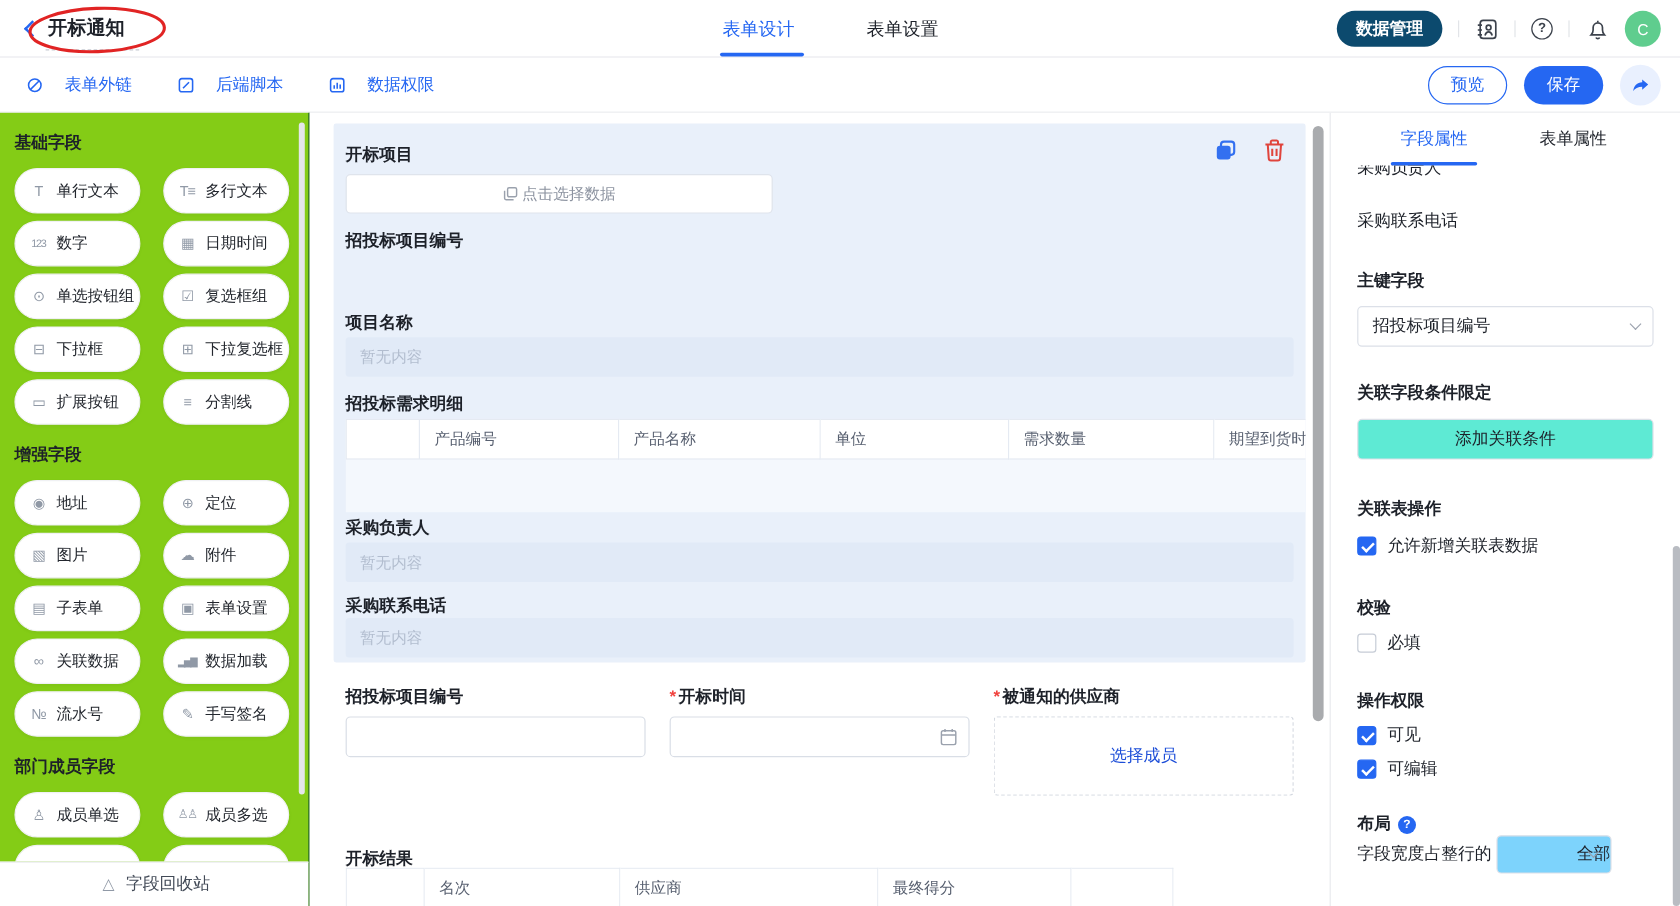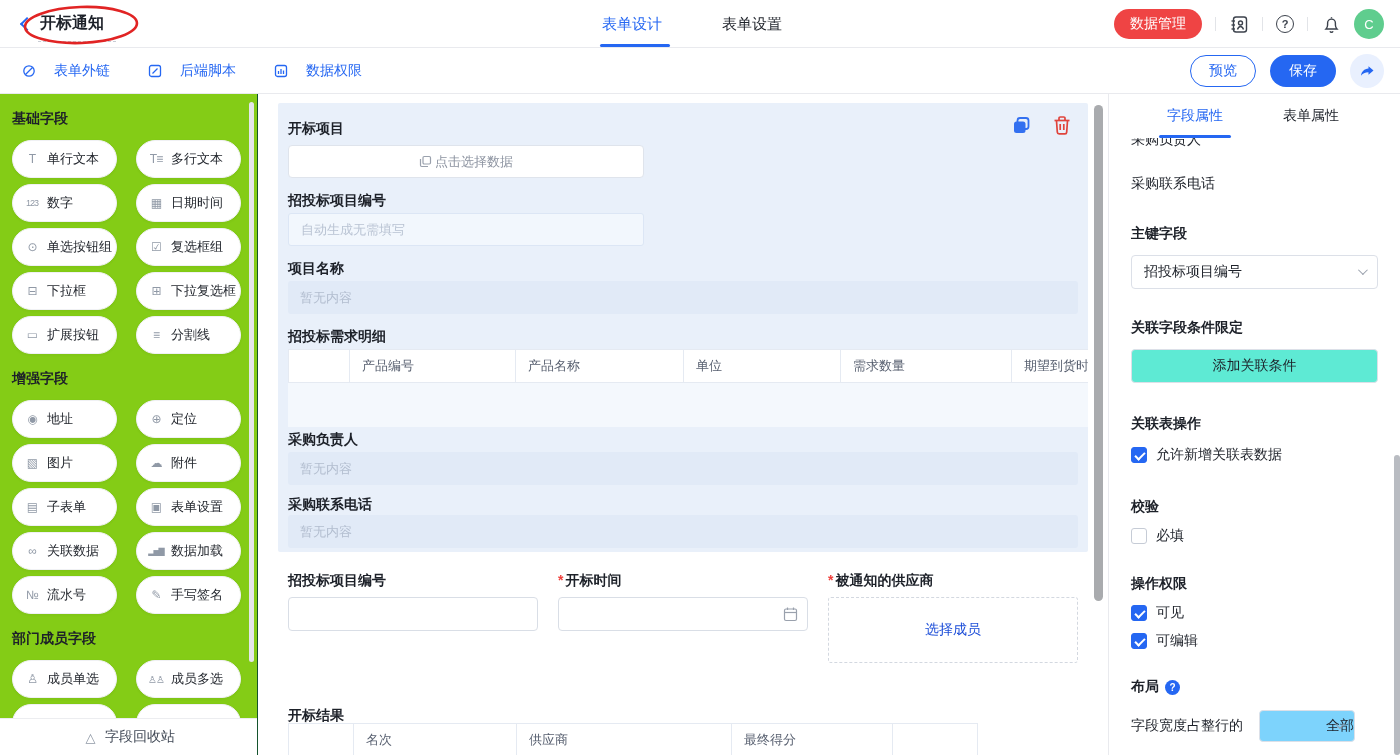--- a/index.html
+++ b/index.html
@@ -11,21 +11,21 @@
   .hdr { height:48px; border-bottom:1px solid #e9eaee; position:relative; display:flex; align-items:center; }
   .back { position:absolute; left:22px; top:19px; width:10px; height:10px; border-left:2px solid #2567f2; border-bottom:2px solid #2567f2; transform:rotate(45deg); cursor:pointer; }
   .title { position:absolute; left:40px; top:13px; font-size:16px; font-weight:600; color:#1d2129; }
   .title-dash { position:absolute; left:38px; top:41px; width:78px; border-bottom:1px dashed #c8ccd4; }
   .annot { position:absolute; left:18px; top:2px; pointer-events:none; }
   .hdr-tabs { position:absolute; left:602px; top:0; height:48px; display:flex; gap:60px; align-items:center; }
   .htab { font-size:15px; color:#1d2129; cursor:pointer; }
   .htab.act { color:#2567f2; }
   .hdr-underline { position:absolute; left:600px; bottom:0; width:70px; height:3px; background:#2567f2; border-radius:2px; }
   .hdr-right { position:absolute; right:16px; top:0; height:48px; display:flex; align-items:center; gap:13px; }
-  .pill-green { height:30px; padding:0 16px; border-radius:15px; background:#ef4444; color:#fff; font-size:14px; display:flex; align-items:center; cursor:pointer; }
+  .pill-green { height:30px; padding:0 16px; border-radius:15px; background:#0c4a6e; color:#fff; font-size:14px; display:flex; align-items:center; cursor:pointer;font-weight:bold; }
   .vsep { width:1px; height:14px; background:#e2e4e8; }
   .hicon { width:20px; height:20px; display:flex; align-items:center; justify-content:center; cursor:pointer; }
   .help-circle { width:18px; height:18px; border:1.5px solid #3c424c; border-radius:50%; font-size:11px; font-weight:700; color:#3c424c; display:flex; align-items:center; justify-content:center; cursor:pointer; }
   .avatar { width:30px; height:30px; border-radius:50%; background:#5fcd8e; color:#fff; font-size:13px; display:flex; align-items:center; justify-content:center; cursor:pointer; }
 
   
   .tb { height:46px; border-bottom:1px solid #e9eaee; display:flex; align-items:center; padding:0 16px; position:relative; }
   .tb-links { display:flex; gap:38px; margin-left:6px; }
   .tb-link { display:flex; align-items:center; gap:18px; color:#2567f2; font-size:14px; cursor:pointer; }
   .tb-right { margin-left:auto; display:flex; align-items:center; gap:14px; }
@@ -86,21 +86,21 @@
   .p-item { margin-top:24px; font-size:14px; color:#1d2129; height:20px; }
   .p-head { margin-top:30px; font-size:14px; font-weight:700; color:#1d2129; display:flex; align-items:center; gap:6px; }
   .p-select { margin-top:12px; height:34px; border:1px solid #dce0e8; border-radius:4px; display:flex; align-items:center; padding:0 12px; font-size:14px; color:#1d2129; position:relative; cursor:pointer; background:#fff; }
   .chev { position:absolute; right:12px; top:12px; width:7px; height:7px; border-right:1.5px solid #9aa1ad; border-bottom:1.5px solid #9aa1ad; transform:rotate(45deg) translateY(-2px); }
   .p-btn { margin-top:12px; height:34px; border:1px solid #dce0e8; border-radius:4px; background:#5eead4; display:flex; align-items:center; justify-content:center; font-size:14px; color:#1d2129; cursor:pointer; }
   .cb-row { margin-top:13px; display:flex; align-items:center; gap:9px; font-size:14px; color:#1d2129; }
   .cb { width:16px; height:16px; border-radius:3px; border:1px solid #c6ccd6; background:#fff; position:relative; cursor:pointer; flex-shrink:0; }
   .cb.on { background:#2567f2; border-color:#2567f2; }
   .cb.on::after { content:""; position:absolute; left:5px; top:2px; width:4px; height:8px; border:solid #fff; border-width:0 2px 2px 0; transform:rotate(45deg); }
   .help-dot { width:15px; height:15px; border-radius:50%; background:#2567f2; color:#fff; font-size:10px; font-weight:700; display:flex; align-items:center; justify-content:center; cursor:pointer; }
-  .layout-row { margin-top:14px; display:flex; align-items:center; gap:16px; font-size:14px; }
+  .layout-row { display:flex; align-items:center; gap:4px; font-size:14px; }
   .sel-small { width:96px; height:32px; border:1px solid #dce0e8; border-radius:4px; display:flex; align-items:center; padding-left:12px; position:relative; cursor:pointer; background:#7dd3fc;justify-content:flex-end; }
   .sel-small .chev { top:11px; }
   .panel-scrollbar { position:absolute; right:0; top:361px; width:6px; height:300px; background:#b9bcc2; border-radius:3px; cursor:pointer; }
 
   
   .c0{width:62px}.c1{width:166px}.c2{width:168px}.c3{width:157px}.c4{width:171px}.c5{width:300px;border-right:none!important}
   
   .r0{width:66px}.r1{width:163px}.r2{width:215px}.r3{width:161px}.r4{width:85px}
 </style>
 </head>
@@ -321,21 +321,20 @@
         <div class="blk-el blk-label" style="top:16px">开标项目</div>
         <div class="blk-el select-box" style="top:42px">
           <svg width="13" height="13" viewBox="0 0 13 13" fill="none" stroke="#9aa1ad" stroke-width="1.2">
               <rect x="4" y="1.5" width="7.5" height="7.5" rx="1.2"></rect>
               <path d="M9 11.5H2.7A1.2 1.2 0 0 1 1.5 10.3V4"></path>
             </svg>
           <span>点击选择数据</span>
         </div>
 
         <div class="blk-el blk-label" style="top:88px">招投标项目编号</div>
-        <div class="blk-el inp-light" style="top:110px">自动生成无需填写</div>
 
         <div class="blk-el blk-label" style="top:156px">项目名称</div>
         <div class="blk-el inp-ghost" style="top:178px">暂无内容</div>
 
         <div class="blk-el blk-label" style="top:224px">招投标需求明细</div>
         <div class="blk-el blk-table" style="top:246px">
           <div class="thead">
             <span class="th c0"></span>
             <span class="th c1">产品编号</span>
             <span class="th c2">产品名称</span>

